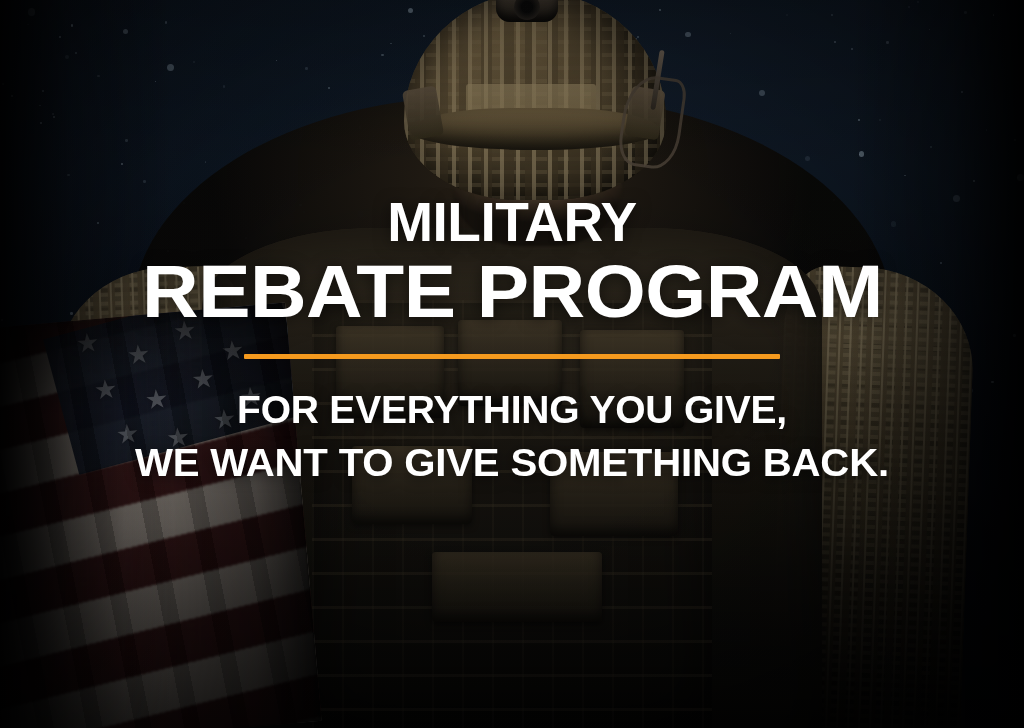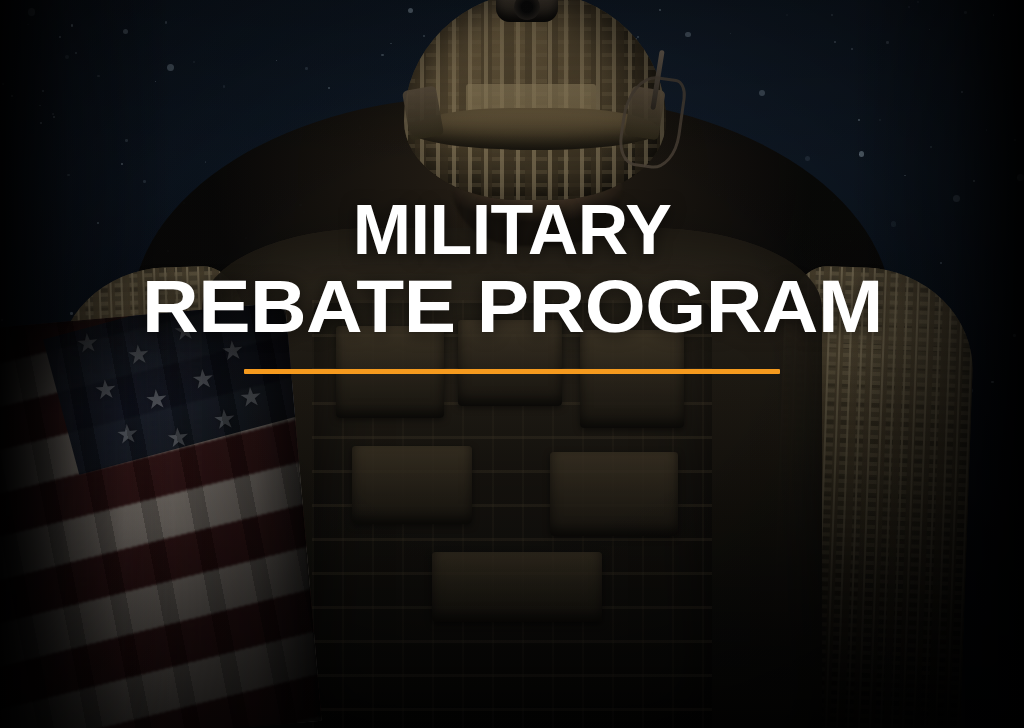--- a/index.html
+++ b/index.html
@@ -357,21 +357,21 @@
     margin: 0;
     text-align: center;
     color: #ffffff;
     font-weight: 900;
     font-stretch: condensed;
     letter-spacing: -0.5px;
     line-height: .98;
     text-shadow: 0 2px 16px rgba(0,0,0,.55);
   }
   .headline-line-1 {
-    font-size: 70px;
+    font-size: 55px;
     margin-top: 196px;
   }
   .headline-line-2 {
     font-size: 74px;
     margin-top: 6px;
     transform: scaleX(1.06);
   }
 
   .divider {
     width: 536px;
@@ -607,15 +607,19 @@
   </div>
 
   <div class="content">
 
     <h1 class="headline headline-line-1">MILITARY</h1>
 
     <h1 class="headline headline-line-2">REBATE PROGRAM</h1>
 
     <div class="divider" id="divider" style="background: rgb(245, 154, 30);"></div>
 
+    <div class="subhead-block">
+      <p class="subhead">FOR EVERYTHING YOU GIVE,</p>
+      <p class="subhead subhead-line-2">WE WANT TO GIVE SOMETHING BACK.</p>
+    </div>
 
   </div>
 </div>
 
 </body></html>

